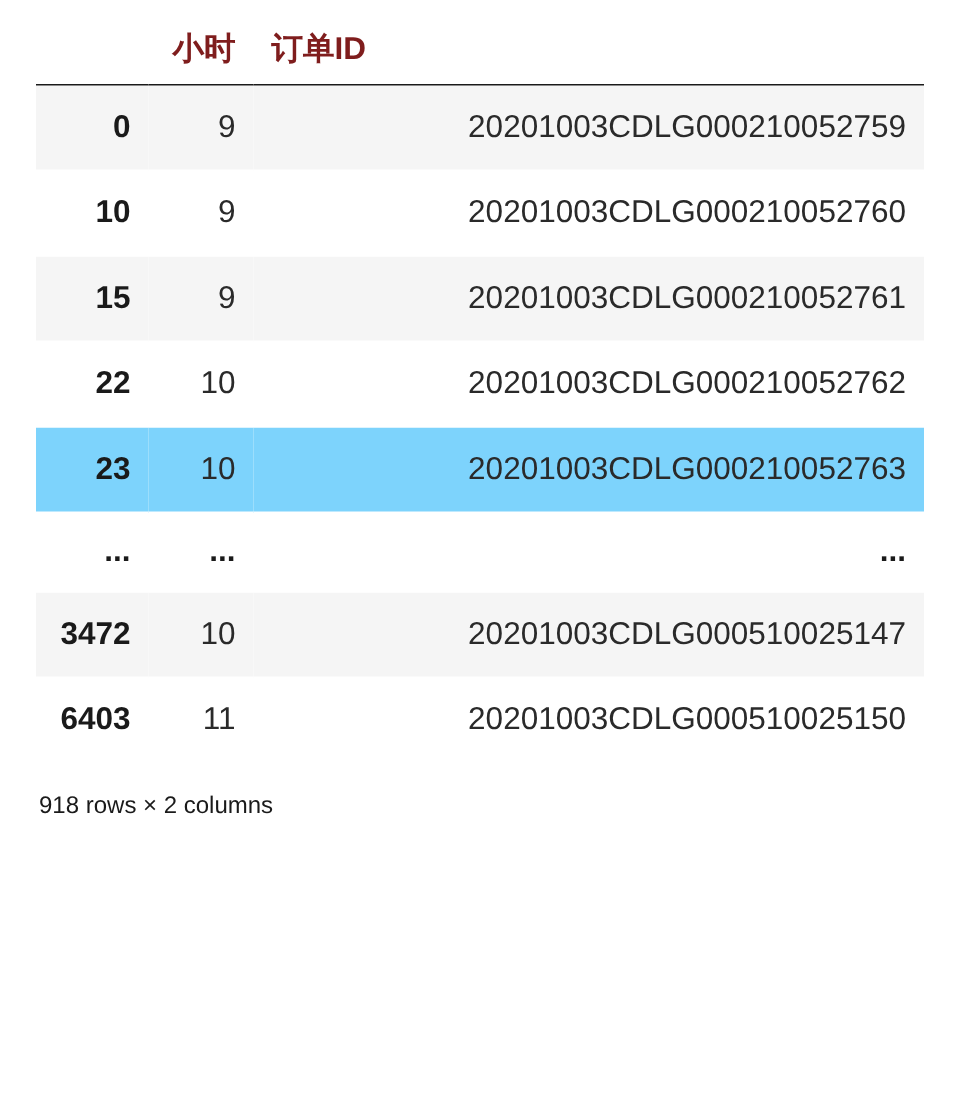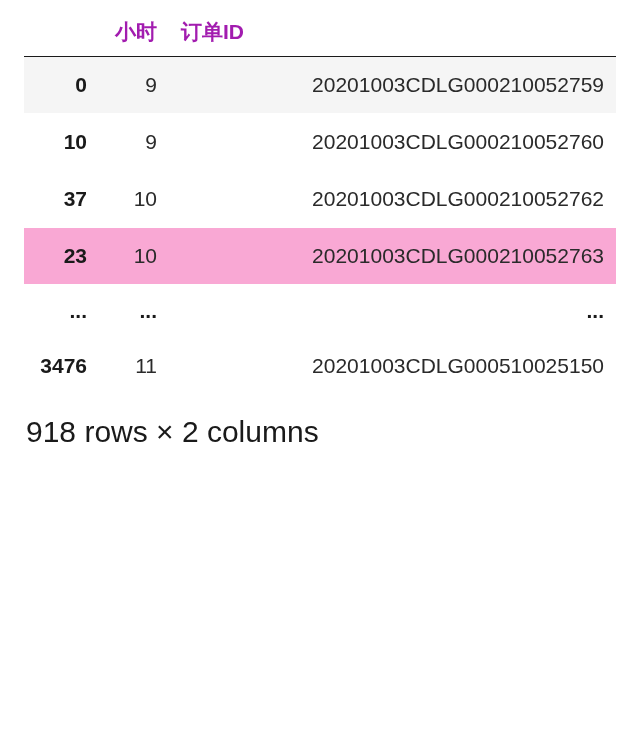--- a/index.html
+++ b/index.html
@@ -16,21 +16,21 @@
     table {
       border-collapse: collapse;
       width: 100%;
       font-size: 21px;
     }
     thead th {
       font-weight: bold;
       text-align: right;
       padding: 10px 12px;
       border-bottom: 1.5px solid #1a1a1a;
-      color: #a21caf;
+      color: #7f1d1d;
     }
     thead th.index-header {
       text-align: right;
       width: 75px;
     }
     thead th.col-hour {
       width: 70px;
     }
     thead th.col-order {
       text-align: left;
@@ -46,30 +46,30 @@
       text-align: right;
       color: #1a1a1a;
     }
     tbody tr.even {
       background: #f5f5f5;
     }
     tbody tr.odd {
       background: #ffffff;
     }
     tbody tr.highlight {
-      background: #f9a8d4;
+      background: #7dd3fc;
     }
     tbody tr.ellipsis td {
       font-weight: bold;
       color: #1a1a1a;
       padding: 14px 12px;
     }
     .summary {
       margin-top: 20px;
-      font-size: 30px;
+      font-size: 16px;
       color: #1a1a1a;
       padding-left: 2px;
     }
   </style>
 </head>
 <body>
 
 <table>
   <thead>
     <tr>
@@ -82,36 +82,46 @@
   <tr class="even">
         <td class="index-cell">0</td>
         <td>9</td>
         <td>20201003CDLG000210052759</td>
       </tr>
       <tr class="odd">
         <td class="index-cell">10</td>
         <td>9</td>
         <td>20201003CDLG000210052760</td>
       </tr>
+      <tr class="even">
+        <td class="index-cell">15</td>
+        <td>9</td>
+        <td>20201003CDLG000210052761</td>
+      </tr>
       <tr class="odd">
-        <td class="index-cell">37</td>
+        <td class="index-cell">22</td>
         <td>10</td>
         <td>20201003CDLG000210052762</td>
       </tr>
       <tr class="highlight">
         <td class="index-cell">23</td>
         <td>10</td>
         <td>20201003CDLG000210052763</td>
       </tr>
       <tr class="ellipsis odd">
         <td class="index-cell">...</td>
         <td>...</td>
         <td>...</td>
       </tr>
+      <tr class="even">
+        <td class="index-cell">3472</td>
+        <td>10</td>
+        <td>20201003CDLG000510025147</td>
+      </tr>
       <tr class="odd">
-        <td class="index-cell">3476</td>
+        <td class="index-cell">6403</td>
         <td>11</td>
         <td>20201003CDLG000510025150</td>
       </tr>
     </tbody>
 </table>
 
 <div class="summary">918 rows × 2 columns</div>
 
 </body></html>

